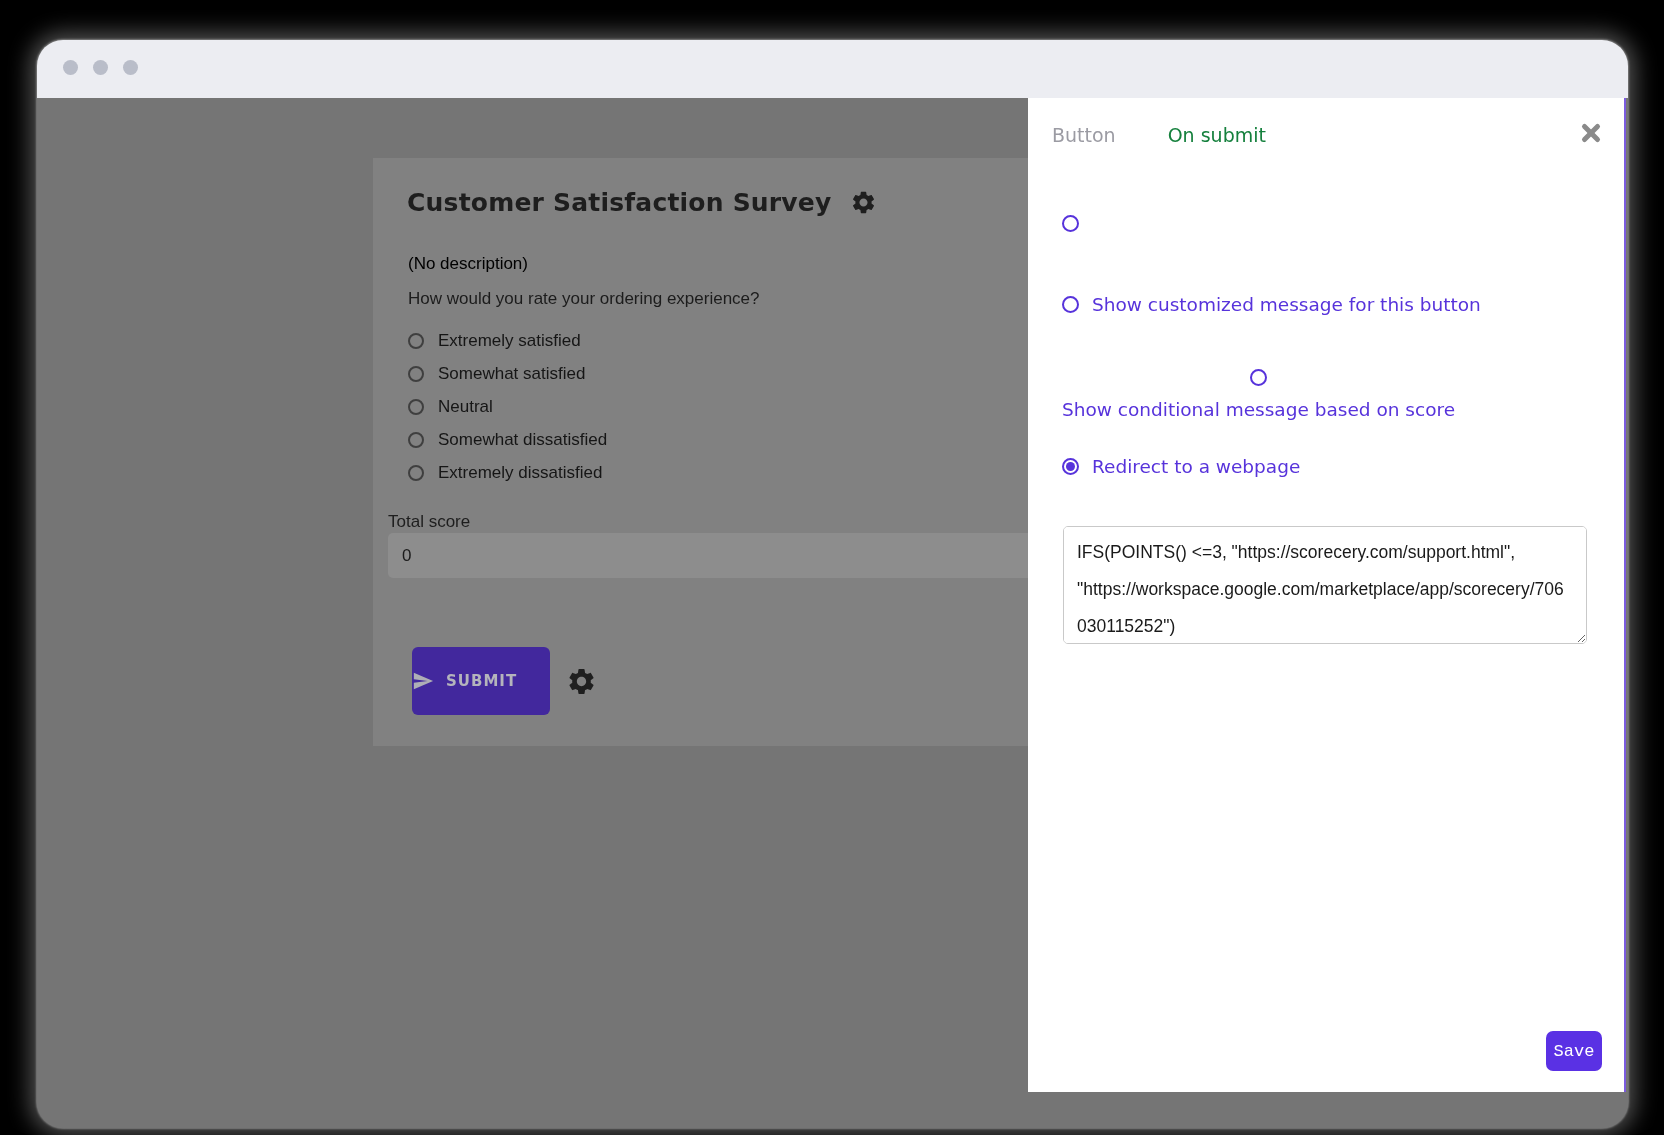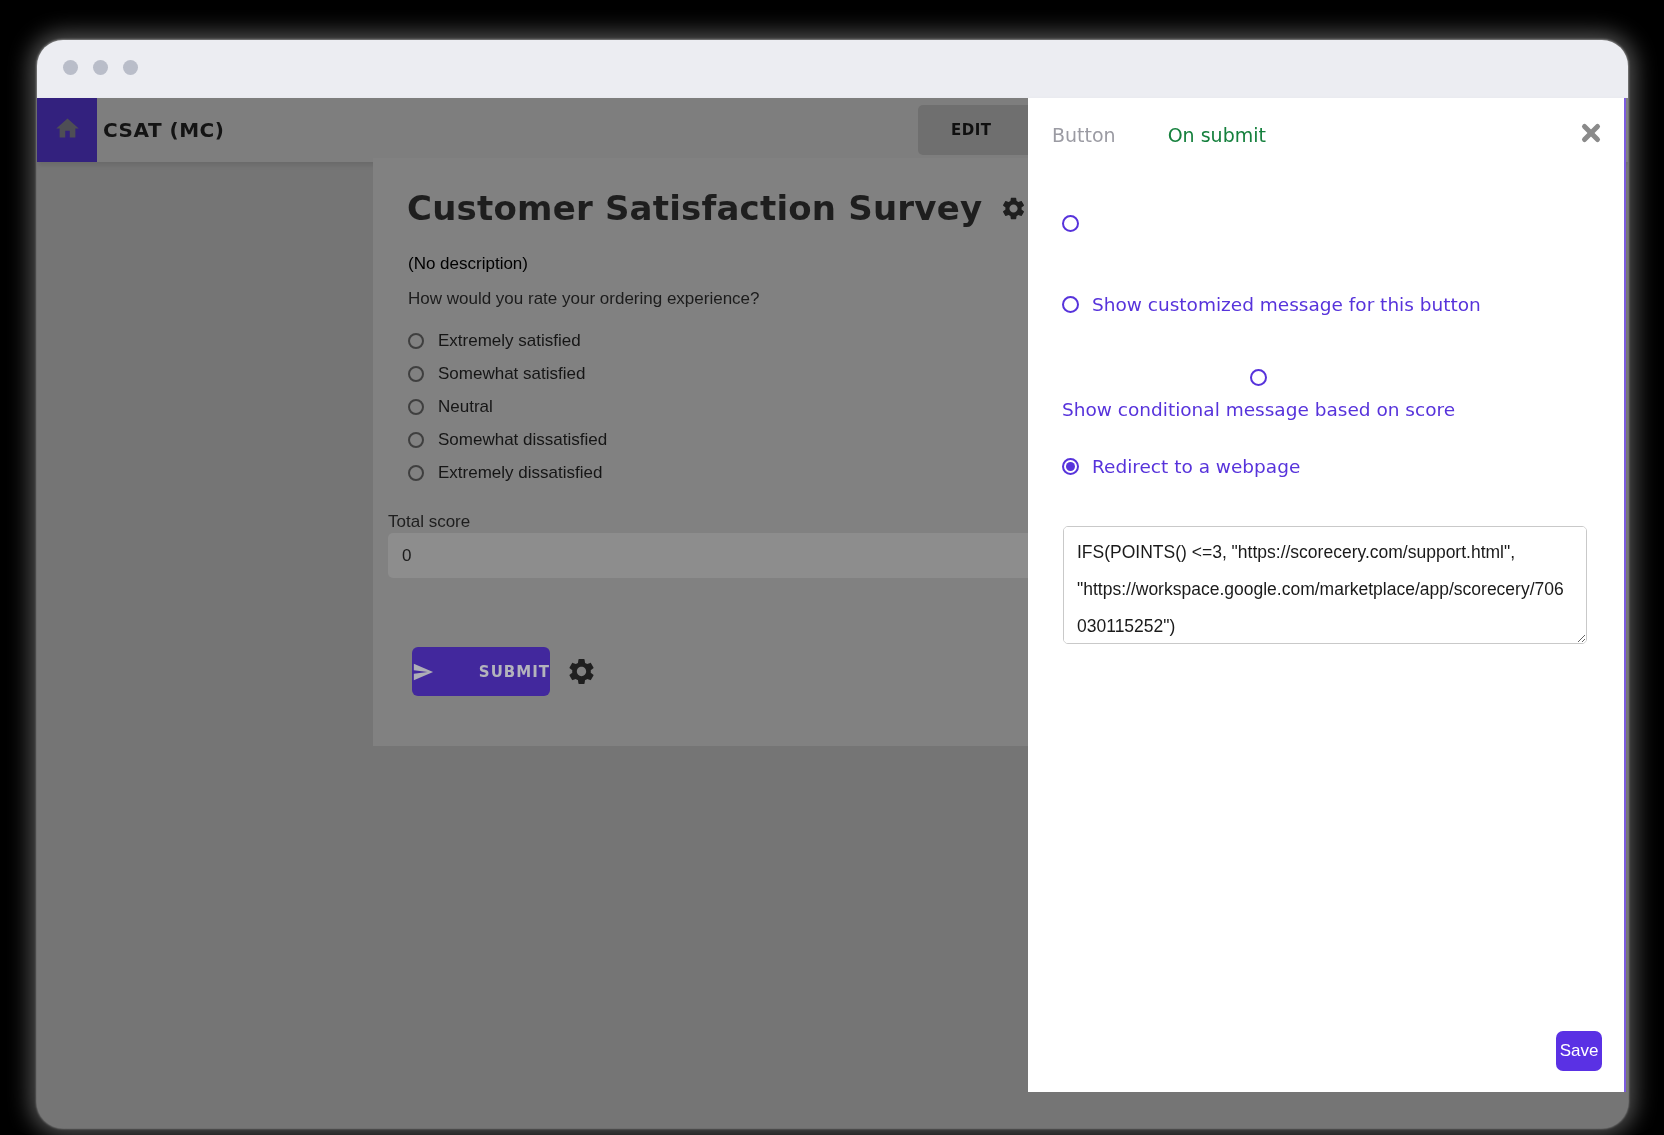--- a/index.html
+++ b/index.html
@@ -27,41 +27,41 @@
   .home-tile svg { width:27px; height:27px; fill:#4E4E55; }
   .app-title { position:absolute; left:66px; top:0; height:64px; display:flex; align-items:center;
     font-size:20px; font-weight:700; letter-spacing:0.5px; color:#141414; }
   .edit-btn { position:absolute; left:881px; top:7px; width:124px; height:50px; background:#6F6F6F;
     border:none; border-radius:5px; font-family:"DejaVu Sans",sans-serif; font-size:15px; font-weight:700;
     letter-spacing:0.5px; color:#101010; text-align:left; padding-left:33px; }
 
   
   .card { position:absolute; left:336px; top:118px; width:702px; height:588px; background:#818181; }
   .survey-title-row { position:absolute; left:34px; top:30px; display:flex; align-items:center; gap:18px; }
-  .survey-title { font-size:34px; font-weight:700; color:#1E1E1E; letter-spacing:0.2px; white-space:nowrap; }
+  .survey-title { font-size:25px; font-weight:700; color:#1E1E1E; letter-spacing:0.2px; white-space:nowrap; }
   .gear svg { fill:#1F1F1F; display:block; }
   .survey-desc { position:absolute; left:35px; top:96px; font-family:"Liberation Sans",sans-serif;
     font-size:17px; color:#000000; }
   .survey-question { position:absolute; left:35px; top:131px; font-family:"Liberation Sans",sans-serif;
     font-size:17px; color:#1C1C1C; }
 
   .survey-options { position:absolute; left:35px; top:166px; }
   .s-opt { display:flex; align-items:center; gap:14px; height:33px; }
   .s-radio { width:16px; height:16px; border-radius:50%; border:2px solid #3F3F3F; background:transparent; flex:0 0 auto; }
   .s-opt-label { font-family:"Liberation Sans",sans-serif; font-size:17px; color:#161616; }
 
   .total-label { position:absolute; left:15px; top:354px; font-family:"Liberation Sans",sans-serif;
     font-size:17px; color:#1E1E1E; }
   .total-input { position:absolute; left:15px; top:375px; width:672px; height:45px; background:#8D8D8D;
     border:none; border-radius:5px; font-family:"Liberation Sans",sans-serif; font-size:17px; color:#1A1A1A;
     padding-left:14px; }
 
   .submit-row { position:absolute; left:39px; top:489px; display:flex; align-items:center; gap:16px; }
-  .submit-btn { width:138px; height:49px; background:var(--submit-button-dimmed,#42289D); border:none; border-radius:6px;
-    display:flex; align-items:center; justify-content:space-between; gap:12px; color:#B4B4BC;
+  .submit-btn { width:138px; height:68px; background:var(--submit-button-dimmed,#42289D); border:none; border-radius:6px;
+    display:flex; align-items:center; justify-content:flex-start; gap:12px; color:#B4B4BC;
     font-family:"DejaVu Sans",sans-serif; font-size:15px; font-weight:700; letter-spacing:1px; }
   .submit-btn svg { fill:#AEAEB6; }
 
   
   .panel { position:absolute; left:991px; top:58px; width:598px; height:994px; background:#FFFFFF;
     border-right:2px solid #7B5BE0; z-index:5;padding-left:30px; }
   .panel-tabs { position:absolute; left:22px; top:22px; display:flex; gap:48px; }
   .tab { font-size:19px; background:none; border:none; font-family:"DejaVu Sans",sans-serif; padding:4px 2px; }
   .tab.inactive { color:#9B9BA3; }
   .tab.active { color:#15803d; }
@@ -76,49 +76,38 @@
     flex:0 0 auto; display:flex; align-items:center; justify-content:center; background:#fff; }
   .p-radio .inner { width:9px; height:9px; border-radius:50%; background:transparent; }
   .p-opt.selected .p-radio .inner { background:var(--accent-purple,#5733DB); }
   .p-opt-label { font-size:18.5px; color:var(--accent-purple,#5733DB); white-space:nowrap; }
 
   .formula-box { position:absolute; left:35px; top:428px; width:524px; height:118px;
     border:1px solid #C9C9C9; border-radius:5px; background:#fff; resize:both; overflow:auto;
     font-family:"Liberation Sans",sans-serif; font-size:17.5px; line-height:37px; color:#1A1A1A;
     padding:7px 13px; outline:none; }
 
-  .save-btn { position:absolute; right:22px; bottom:21px; width:46px; height:40px;
+  .save-btn { position:absolute; right:22px; bottom:21px; width:56px; height:40px;
     background:var(--save-button,#5A31E4); color:#fff; border:none; border-radius:7px;
-    font-family:Liberation Sans, sans-serif; font-size:17px; }
+    font-family:Liberation Mono, monospace; font-size:17px; }
 </style>
 </head>
 <body>
 
 <div class="stage">
   <div class="window">
 
     <div class="titlebar">
       <div class="dots">
         <span class="dot"></span>
         <span class="dot"></span>
         <span class="dot"></span>
       </div>
     </div>
 
-    <div class="app-header">
-      <div class="home-tile">
-        <span>
-          <svg viewBox="0 0 24 24" width="27" height="27">
-              <path d="M10 20v-6h4v6h5v-8h3L12 3 2 12h3v8z"></path>
-            </svg>
-        </span>
-      </div>
-      <div class="app-title">CSAT (MC)</div>
-      <button class="edit-btn">EDIT</button>
-    </div>
 
     <div class="card">
       <div class="survey-title-row">
         <div class="survey-title">Customer Satisfaction Survey</div>
         <span class="gear">
           <svg viewBox="0 0 24 24" width="27" height="27">
               <path d="M19.14 12.94c.04-.3.06-.61.06-.94 0-.32-.02-.64-.07-.94l2.03-1.58c.18-.14.23-.41.12-.61l-1.92-3.32c-.12-.22-.37-.29-.59-.22l-2.39.96c-.5-.38-1.03-.7-1.62-.94L14.4 2.81c-.04-.24-.24-.41-.48-.41h-3.84c-.24 0-.43.17-.47.41L9.25 5.35c-.59.24-1.13.57-1.62.94l-2.39-.96c-.22-.08-.47 0-.59.22L2.74 8.87c-.12.21-.08.47.12.61l2.03 1.58c-.05.3-.09.63-.09.94s.02.64.07.94l-2.03 1.58c-.18.14-.23.41-.12.61l1.92 3.32c.12.22.37.29.59.22l2.39-.96c.5.38 1.03.7 1.62.94l.36 2.54c.05.24.24.41.48.41h3.84c.24 0 .44-.17.47-.41l.36-2.54c.59-.24 1.13-.56 1.62-.94l2.39.96c.22.08.47 0 .59-.22l1.92-3.32c.12-.22.07-.47-.12-.61l-2.01-1.58zM12 15.6c-1.98 0-3.6-1.62-3.6-3.6s1.62-3.6 3.6-3.6 3.6 1.62 3.6 3.6-1.62 3.6-3.6 3.6z"></path>
             </svg>
         </span>
       </div>

